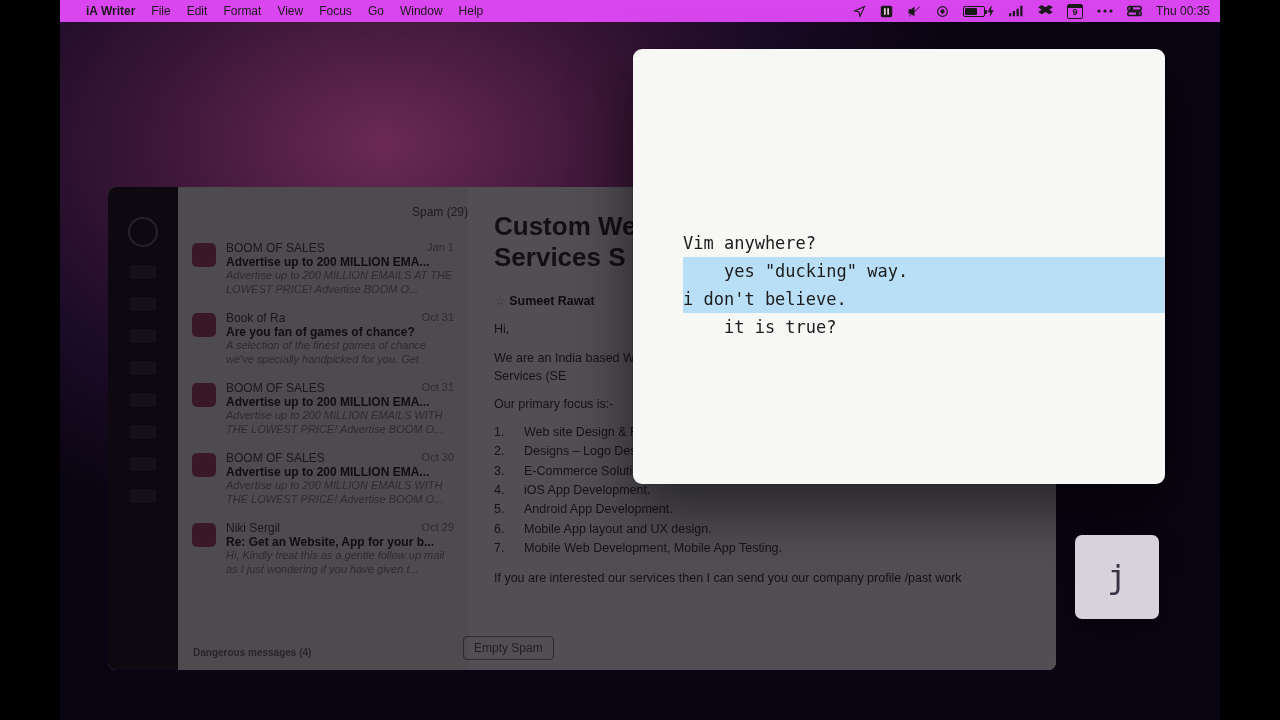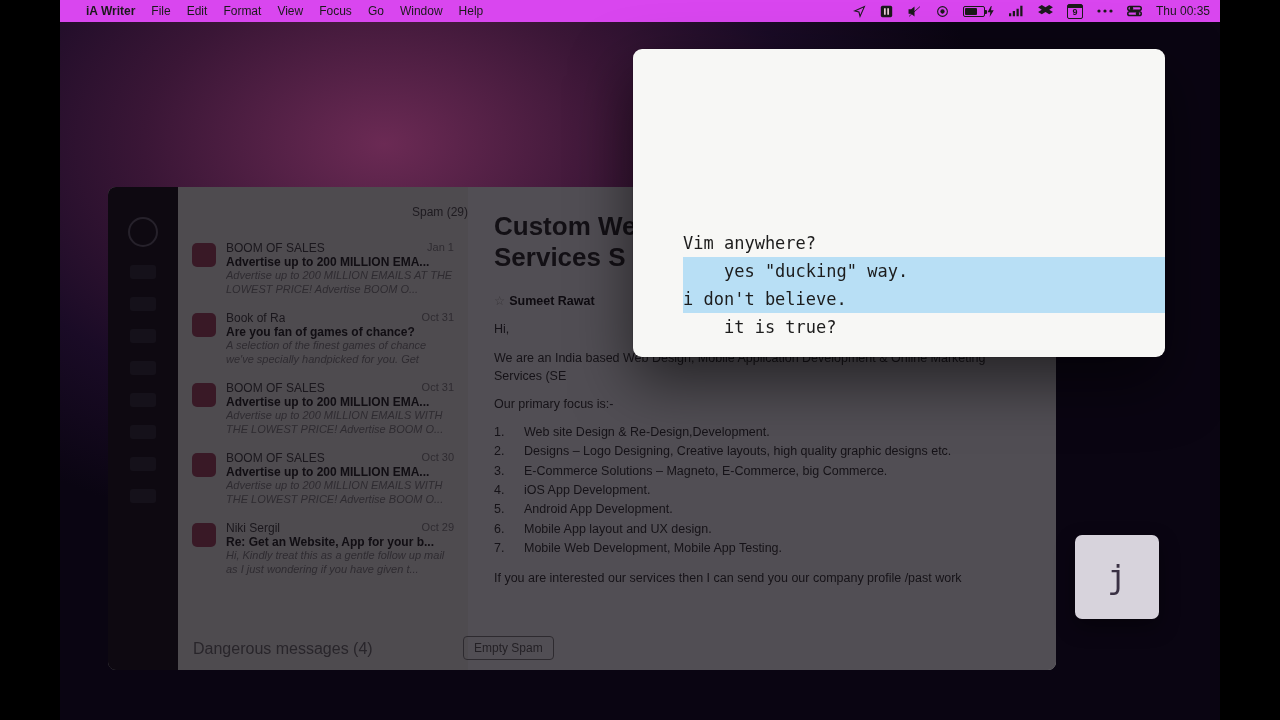--- a/index.html
+++ b/index.html
@@ -82,26 +82,26 @@
   .mail-item .row1{ display:flex; justify-content:space-between;}
   .bg-content{ flex:1; background:#fff; padding:24px 26px; }
   .bg-title{ font-size:26px; font-weight:700; color:#323232; line-height:1.2; margin-bottom:20px;}
   .bg-from{ font-size:12.5px; margin-bottom:12px;}
   .bg-from .star{ color:#aaa; margin-right:4px;}
   .bg-from b{ color:#222;}
   .bg-p{ font-size:12.5px; color:#3a3a3a; margin-bottom:10px; line-height:1.45;}
   .bg-ol{ font-size:12.5px; color:#3a3a3a; line-height:1.55;}
   .bg-ol .n{ display:inline-block; width:30px;}
   .spam-pill{ position:absolute; left:355px; bottom:10px; font-size:12px; padding:4px 10px; border:1px solid #888; border-radius:4px; color:#666;}
-  .folder-label{ position:absolute; left:85px; bottom:12px; font-size:16px; color:#777;}
+  .folder-label{ position:absolute; left:85px; bottom:12px; font-size:10px; color:#777;font-weight:bold;}
 
   
   .editor-window {
     position: absolute;
-    left: 633px; top: 49px; width: 532px; height: 308px;
+    left: 633px; top: 49px; width: 532px; height: 435px;
     background: #f7f7f5;
     border-radius: 9px;
     box-shadow: 0 25px 60px rgba(0,0,0,0.55), 0 0 0 1px rgba(0,0,0,0.08);
     z-index: 30;
     padding: 0 10px 0 10px;
     display:flex; flex-direction:column;
   }
   .editor-body{
     flex:1; padding: 180px 40px 40px 40px;
     font-family: "SFMono-Regular", ui-monospace, "Menlo", "Consolas", monospace;

